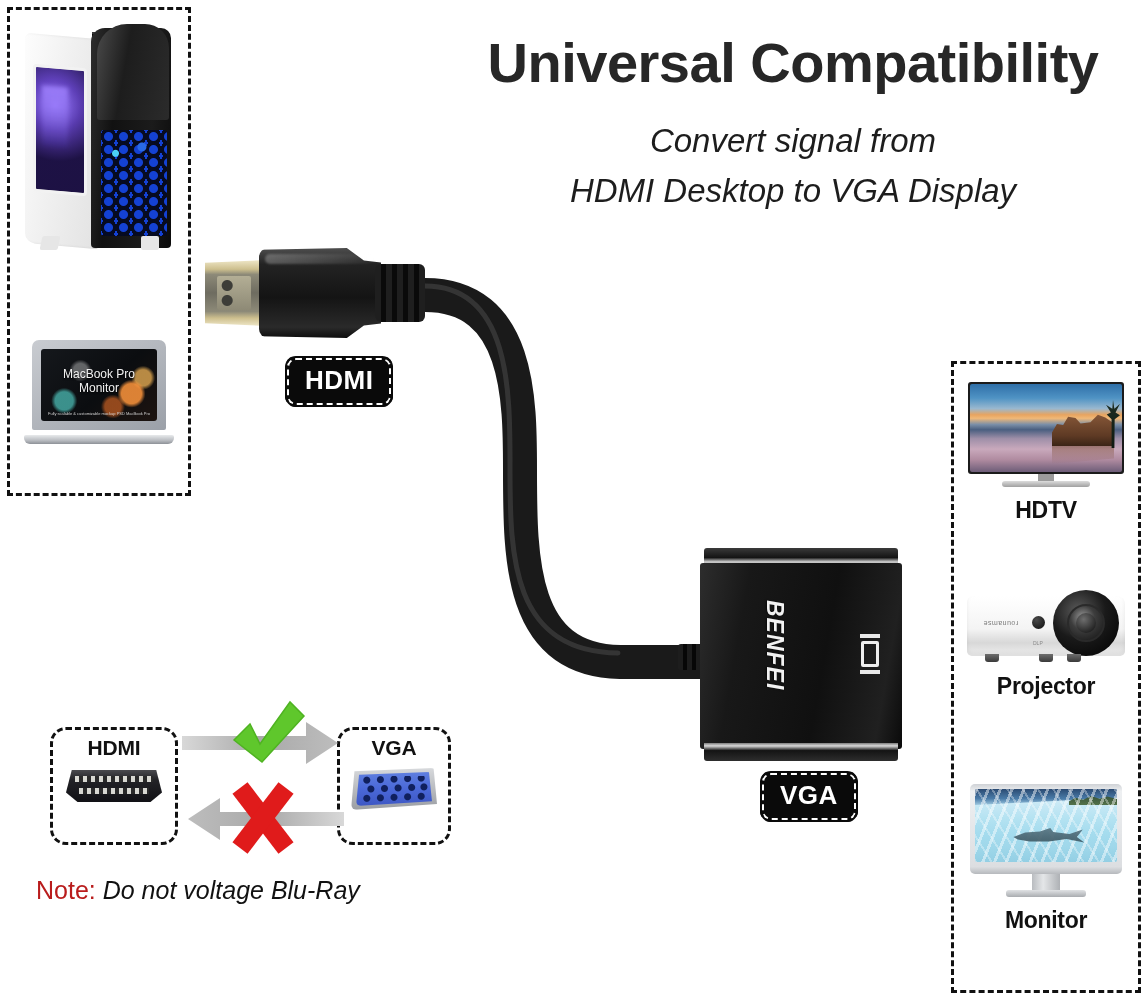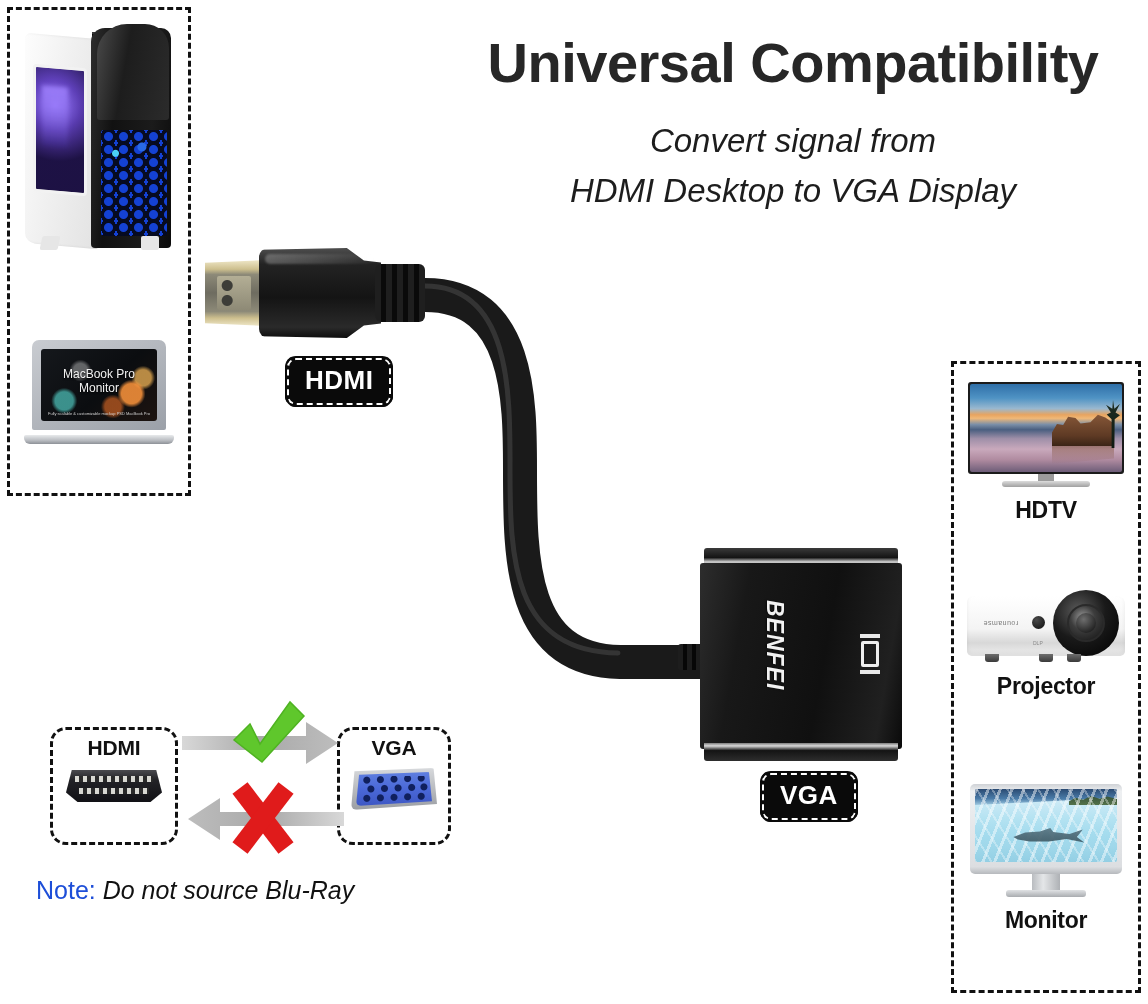--- a/index.html
+++ b/index.html
@@ -397,21 +397,21 @@
       radial-gradient(circle at 50% 82%, #10205e 0 3px, transparent 4px),
       radial-gradient(circle at 70% 80%, #10205e 0 3px, transparent 4px),
       radial-gradient(circle at 90% 78%, #10205e 0 3px, transparent 4px);
   }
   #arrows { position:absolute; left:178px; top:700px; width:170px; height:165px; }
 
   
   .note {
     position:absolute; font-size:25px; color:#111; white-space:nowrap;
   }
-  .note .red { color:#1d4ed8; font-style:normal; }
+  .note .red { color:#b91c1c; font-style:normal; }
   .note .ital { font-style:italic; }
   #note1 { left: 36px; top: 876px; }
   #note2 { left: 36px; top: 921px; }
   #note3 { left: 36px; top: 966px; }
 </style>
 </head>
 <body>
 
 <div id="stage">
 
@@ -559,16 +559,16 @@
     <path d="M 166 112 L 42 112 L 42 98 L 10 119 L 42 140 L 42 126 L 166 126 Z" fill="url(#gl)"></path>
     <path d="M 56 40 L 72 24 L 82 44 L 112 2 L 126 16 L 84 62 Z" fill="#5fc72c" stroke="#4fb322" stroke-width="1.5"></path>
     <g stroke="#e01b1b" stroke-width="19" stroke-linecap="butt">
       <line x1="62" y1="88" x2="108" y2="148"></line>
       <line x1="108" y1="88" x2="62" y2="148"></line>
     </g>
   </svg>
 
   <div class="note" id="note1">
     <span class="red">Note:</span>
-    <span class="ital">Do not source Blu-Ray</span>
+    <span class="ital">Do not voltage Blu-Ray</span>
   </div>
 
 </div>
 
 </body></html>

